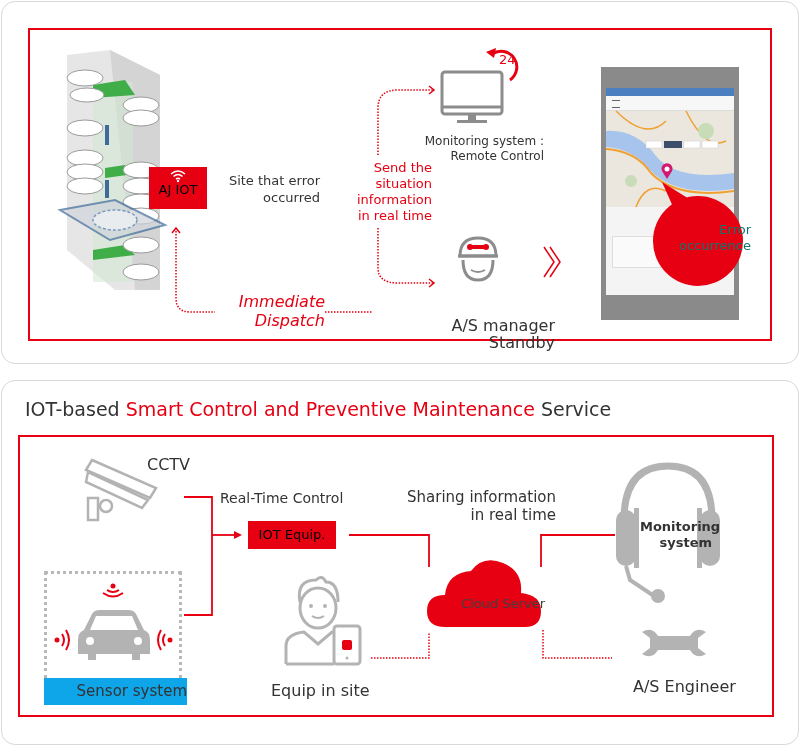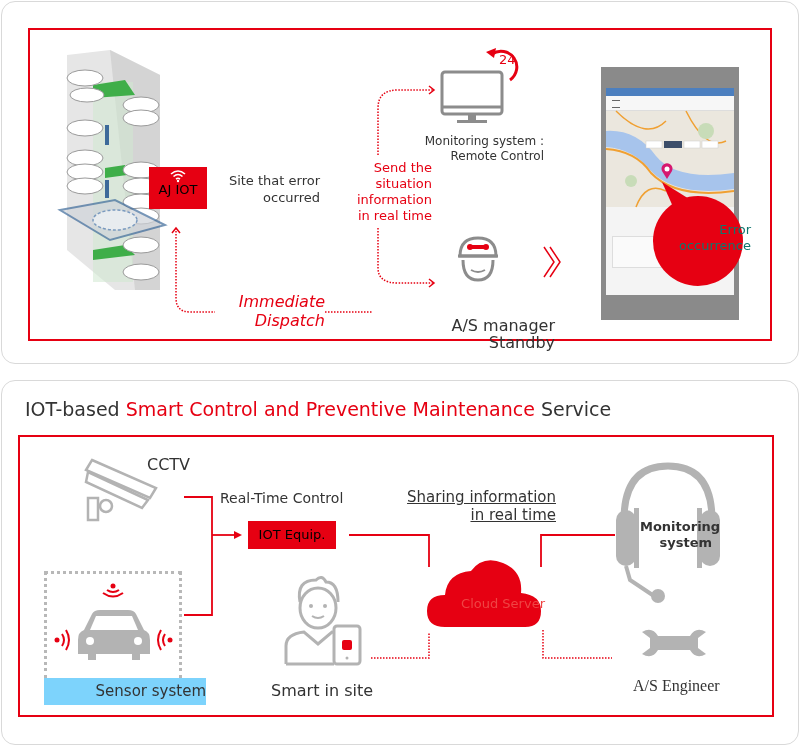--- a/index.html
+++ b/index.html
@@ -157,81 +157,81 @@
   <line x1="16" y1="54" x2="18" y2="54" stroke="#b3b3b3" stroke-width="2.5"></line>
 </svg>
 <div class="abs txt-dark" style="left:147px;top:455px;font-size:16px;text-align:center;">CCTV</div>
 
 <div class="abs txt-dark" style="left:220px;top:490px;font-size:14px;white-space:nowrap;">Real-Time Control</div>
 
 <div class="redlabel" style="left:248px;top:521px;width:88px;height:28px;line-height:28px;font-size:13px;">
   <span>IOT Equip.</span>
 </div>
 
-<div class="abs txt-dark center" style="left:392px;top:488px;width:164px;font-size:15px;line-height:18px;white-space:pre-line;text-decoration:underline;">Sharing information
+<div class="abs txt-dark center" style="left:392px;top:488px;width:164px;font-size:15px;line-height:18px;white-space:pre-line;">Sharing information
 in real time</div>
 
 <svg style="left:0;top:0;" width="800" height="746">
   <polyline points="184,497 212,497 212,615 184,615" fill="none" stroke="#e60012" stroke-width="1.8"></polyline>
   <line x1="212" y1="535" x2="236" y2="535" stroke="#e60012" stroke-width="1.8"></line>
   <polygon points="234,531 242,535 234,539" fill="#e60012"></polygon>
   <polyline points="349,535 429,535 429,567" fill="none" stroke="#e60012" stroke-width="1.8"></polyline>
   <polyline points="541,567 541,535 615,535" fill="none" stroke="#e60012" stroke-width="1.8"></polyline>
   <polyline points="371,658 429,658 429,632" fill="none" stroke="#e60012" stroke-width="1.5" stroke-dasharray="1.5 1.5"></polyline>
   <polyline points="543,630 543,658 612,658" fill="none" stroke="#e60012" stroke-width="1.5" stroke-dasharray="1.5 1.5"></polyline>
 </svg>
 
 <svg style="left:425px;top:553px;" width="120" height="76" viewBox="0 0 120 76">
   <path d="M20 74 Q2 74 2 58 Q2 42 20 42 Q22 20 46 18 Q58 2 78 10 Q98 18 96 40 Q116 42 116 58 Q116 74 100 74 Z" fill="#e60012"></path>
 </svg>
-<div class="abs center" style="left:425px;top:596px;width:120px;color:#ef4444;font-size:13px;">Cloud Server</div>
+<div class="abs center" style="left:425px;top:596px;width:120px;color:#404040;font-size:13px;">Cloud Server</div>
 
 <svg style="left:612px;top:458px;" width="112" height="146" viewBox="0 0 112 146">
   <path d="M12 62 Q12 8 56 8 Q100 8 100 62" fill="none" stroke="#b3b3b3" stroke-width="7"></path>
   <rect x="4" y="52" width="20" height="56" rx="10" fill="#b3b3b3"></rect>
   <rect x="22" y="50" width="5" height="60" fill="#b3b3b3"></rect>
   <rect x="88" y="52" width="20" height="56" rx="10" fill="#b3b3b3"></rect>
   <rect x="85" y="50" width="5" height="60" fill="#b3b3b3"></rect>
   <path d="M14 108 L18 122 L42 138" fill="none" stroke="#b3b3b3" stroke-width="4"></path>
   <circle cx="46" cy="138" r="7" fill="#b3b3b3"></circle>
 </svg>
 <div class="abs txt-dark center" style="left:640px;top:519px;width:72px;font-size:13px;line-height:16px;white-space:pre-line;font-weight:bold;">Monitoring
 system</div>
 
 <svg style="left:640px;top:628px;" width="68" height="30" viewBox="0 0 68 30">
   <path d="M2 4 Q12 -2 18 8 L50 8 Q56 -2 66 4 L58 10 L58 20 L66 26 Q56 32 50 22 L18 22 Q12 32 2 26 L10 20 L10 10 Z" fill="#b3b3b3"></path>
 </svg>
-<div class="abs txt-dark" style="left:633px;top:677px;font-size:16px;white-space:nowrap;font-family:Liberation Serif, serif;">A/S Engineer</div>
+<div class="abs txt-dark" style="left:633px;top:677px;font-size:16px;white-space:nowrap;">A/S Engineer</div>
 
 <div class="abs" style="left:44px;top:571px;width:138px;height:108px;border:3px dotted #b8b8b8;border-bottom:none;box-sizing:border-box;"></div>
 <svg style="left:76px;top:608px;" width="76" height="56" viewBox="0 0 76 56">
   <path d="M16 6 Q18 2 24 2 L52 2 Q58 2 60 6 L68 22 Q74 24 74 32 L74 46 L64 46 L64 52 L56 52 L56 46 L20 46 L20 52 L12 52 L12 46 L2 46 L2 32 Q2 24 8 22 Z" fill="#b3b3b3"></path>
   <path d="M20 8 L56 8 L62 22 L14 22 Z" fill="#fff"></path>
   <circle cx="14" cy="33" r="4" fill="#fff"></circle>
     <circle cx="62" cy="33" r="4" fill="#fff"></circle>
 </svg>
 <svg style="left:98px;top:582px;" width="30" height="20" viewBox="0 0 30 20">
   <circle cx="15" cy="4" r="2.5" fill="#e60012"></circle>
   <path d="M9 8 Q15 12 21 8 M5 11 Q15 18 25 11" fill="none" stroke="#e60012" stroke-width="2"></path>
 </svg>
 <svg style="left:53px;top:626px;" width="20" height="28" viewBox="0 0 20 28">
   <circle cx="4" cy="14" r="2.5" fill="#e60012"></circle>
   <path d="M9 8 Q13 14 9 20 M13 4 Q19 14 13 24" fill="none" stroke="#e60012" stroke-width="2"></path>
 </svg>
 <svg style="left:154px;top:626px;" width="20" height="28" viewBox="0 0 20 28">
   <circle cx="16" cy="14" r="2.5" fill="#e60012"></circle>
   <path d="M11 8 Q7 14 11 20 M7 4 Q1 14 7 24" fill="none" stroke="#e60012" stroke-width="2"></path>
 </svg>
-<div class="abs txt-dark center" style="left:44px;top:678px;width:162px;height:27px;line-height:27px;background:#7dd3fc;font-size:15px;">Sensor system</div>
+<div class="abs txt-dark center" style="left:44px;top:678px;width:143px;height:27px;line-height:27px;background:#0ea5e9;font-size:15px;">Sensor system</div>
 
 <svg style="left:282px;top:574px;" width="82" height="92" viewBox="0 0 82 92">
   <path d="M18 28 Q14 6 34 6 Q40 0 44 8 Q56 8 56 28" fill="#fff" stroke="#b3b3b3" stroke-width="3"></path>
   <ellipse cx="36" cy="34" rx="18" ry="20" fill="#fff" stroke="#b3b3b3" stroke-width="3"></ellipse>
   <circle cx="29" cy="32" r="2" fill="#b3b3b3"></circle>
     <circle cx="43" cy="32" r="2" fill="#b3b3b3"></circle>
   <path d="M30 42 Q36 46 42 42" fill="none" stroke="#b3b3b3" stroke-width="2"></path>
   <path d="M4 90 L4 72 Q4 60 22 58 L36 70 L50 58 Q58 59 62 62" fill="none" stroke="#b3b3b3" stroke-width="3"></path>
   <line x1="4" y1="90" x2="52" y2="90" stroke="#b3b3b3" stroke-width="3"></line>
   <rect x="52" y="52" width="26" height="38" rx="3" fill="#fff" stroke="#b3b3b3" stroke-width="3"></rect>
   <rect x="60" y="66" width="10" height="10" rx="2" fill="#e60012"></rect>
   <circle cx="65" cy="84" r="1.5" fill="#b3b3b3"></circle>
 </svg>
-<div class="abs txt-dark" style="left:271px;top:681px;font-size:16px;white-space:nowrap;">Smart in site</div>
+<div class="abs txt-dark" style="left:271px;top:681px;font-size:16px;white-space:nowrap;">Equip in site</div>
 
 </body></html>

